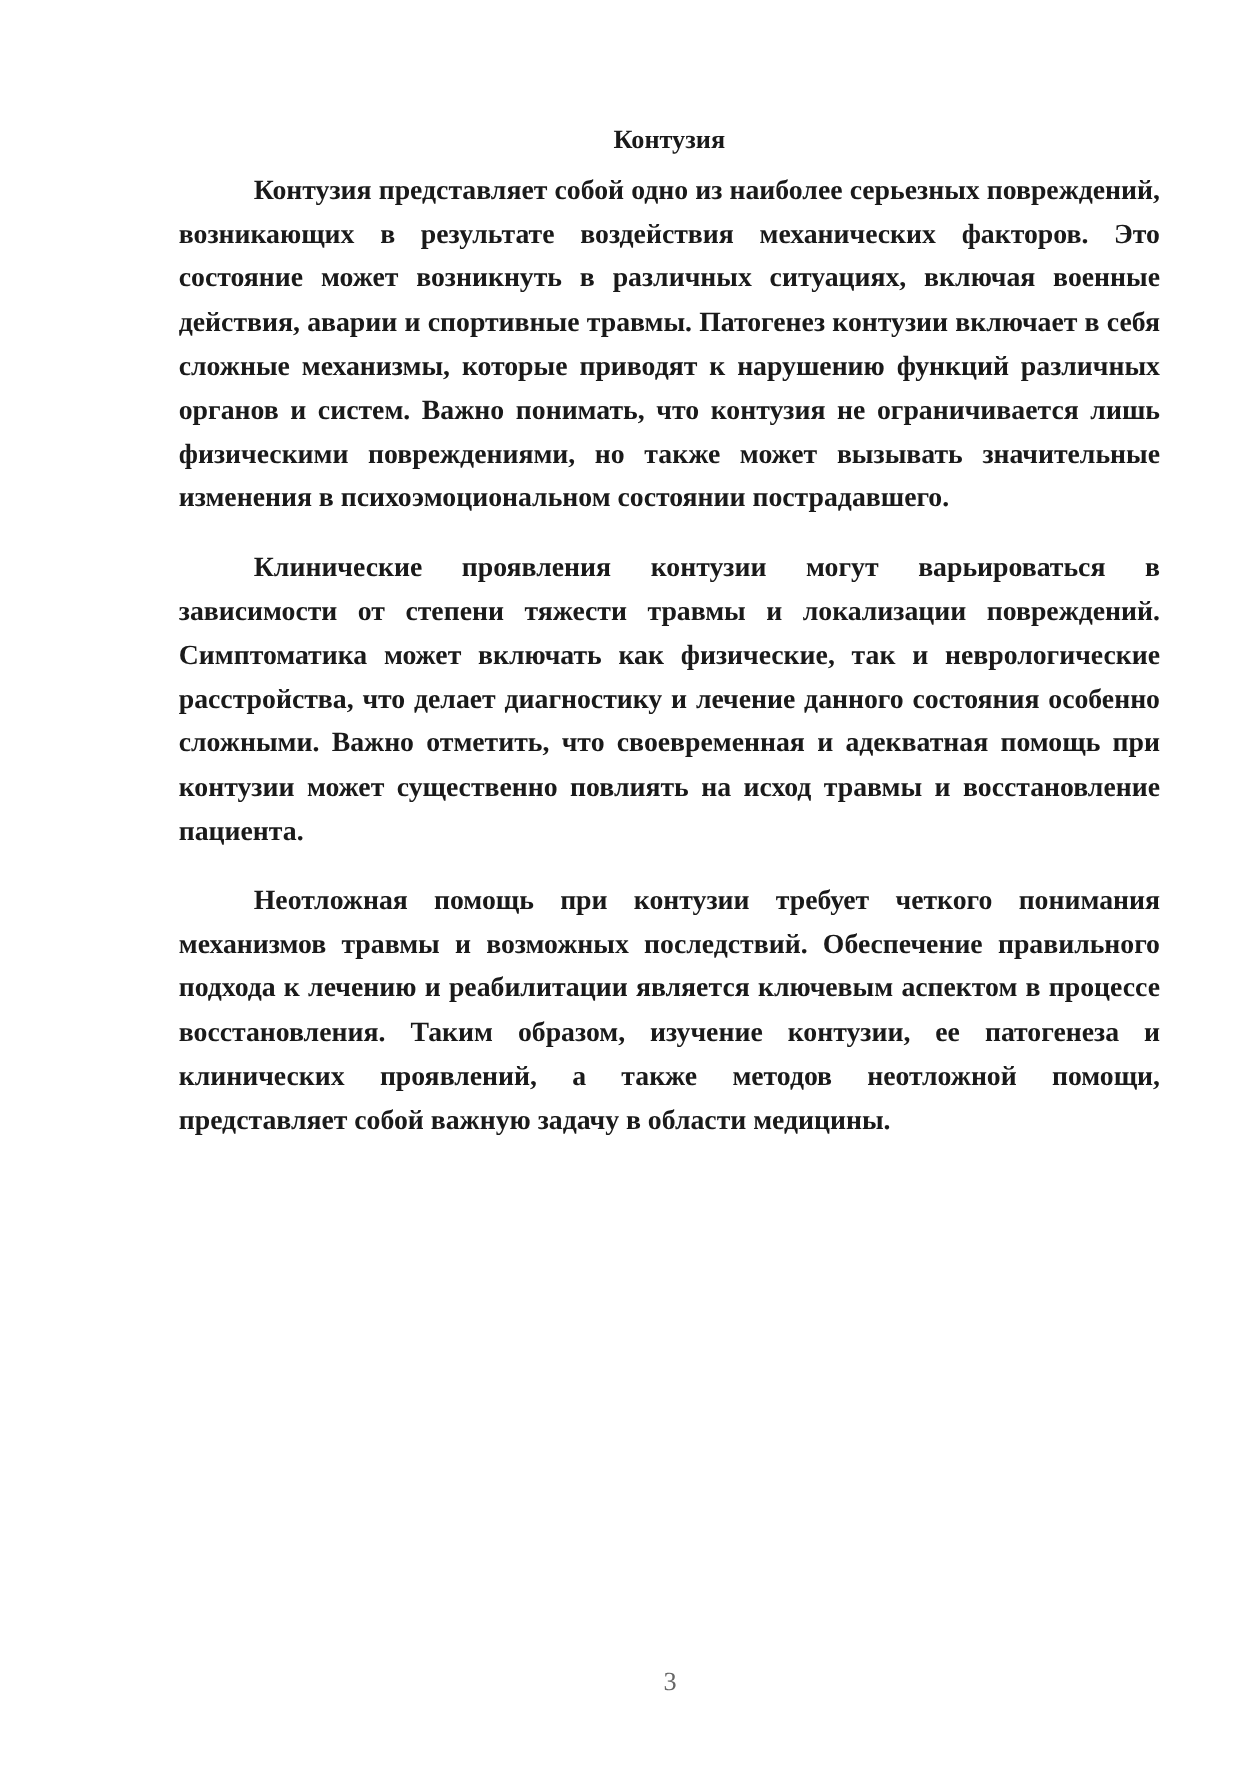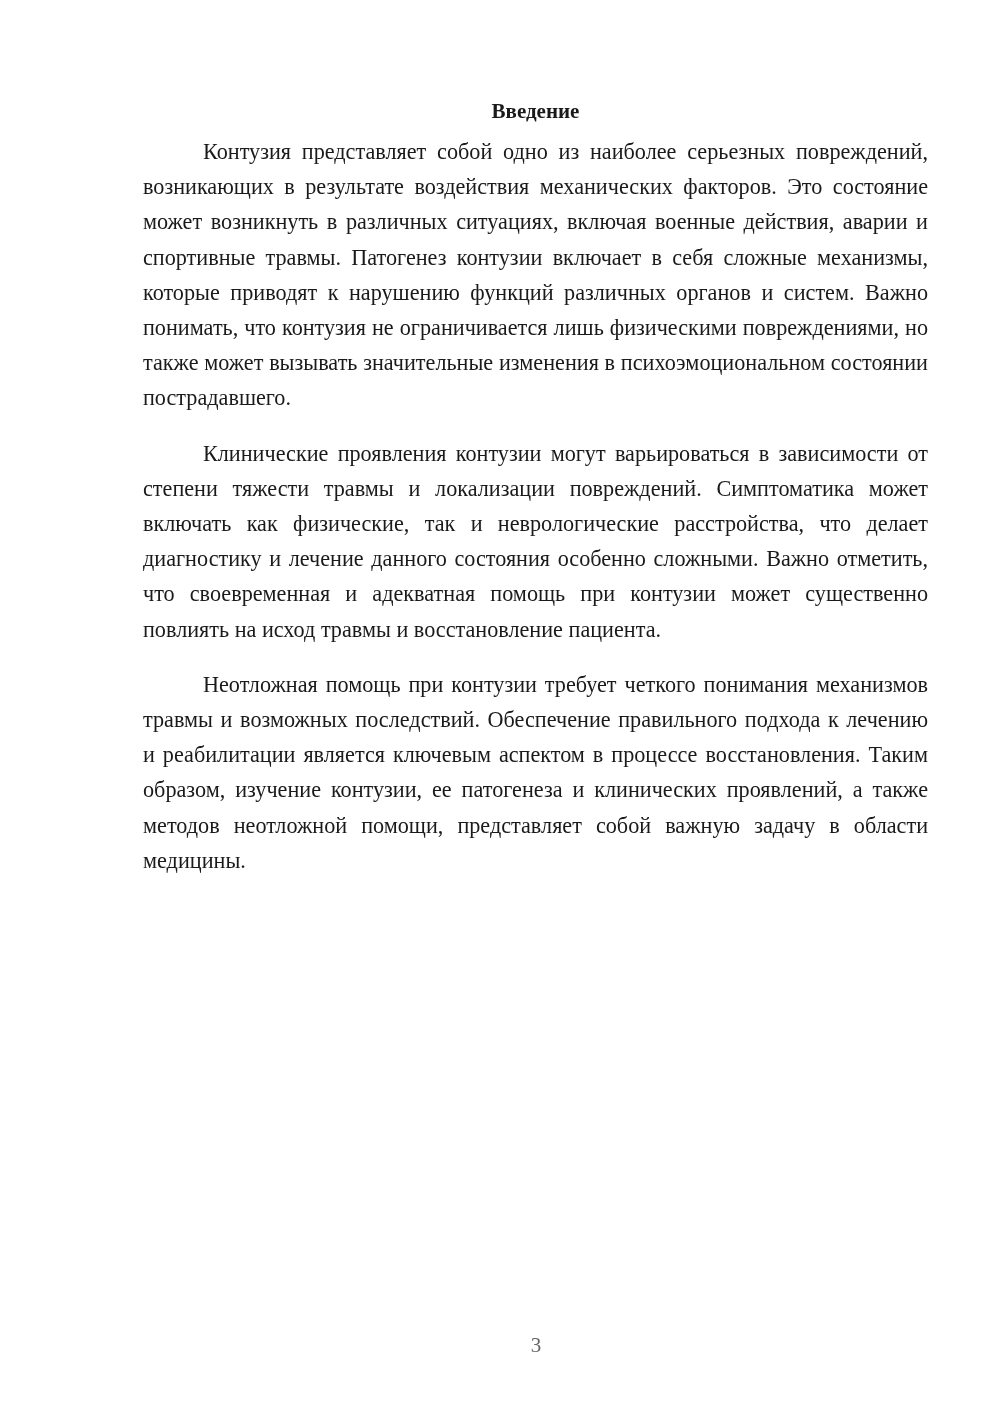--- a/index.html
+++ b/index.html
@@ -36,37 +36,38 @@
       line-height: 30px;
       margin: 0 0 8px 0;
       padding-left: 0;
     }
     .para {
       font-size: 22.2px;
       line-height: 35.2px;
       text-align: justify;
       text-indent: 60px;
       margin: 0 0 20px 0;
+      font-weight: bold;
     }
     .page-number {
       position: absolute;
       left: 0;
       width: 1000px;
       top: 1333px;
       text-align: center;
       font-size: 21px;
       color: #666666;
       padding-left: 72px;
       box-sizing: border-box;
     }
   </style>
 </head>
 <body>
 
 <div class="page">
   <div class="content">
-    <h1 class="title">Введение</h1>
+    <h1 class="title">Контузия</h1>
     <p class="para">Контузия представляет собой одно из наиболее серьезных повреждений, возникающих в результате воздействия механических факторов. Это состояние может возникнуть в различных ситуациях, включая военные действия, аварии и спортивные травмы. Патогенез контузии включает в себя сложные механизмы, которые приводят к нарушению функций различных органов и систем. Важно понимать, что контузия не ограничивается лишь физическими повреждениями, но также может вызывать значительные изменения в психоэмоциональном состоянии пострадавшего.</p>
     <p class="para">Клинические проявления контузии могут варьироваться в зависимости от степени тяжести травмы и локализации повреждений. Симптоматика может включать как физические, так и неврологические расстройства, что делает диагностику и лечение данного состояния особенно сложными. Важно отметить, что своевременная и адекватная помощь при контузии может существенно повлиять на исход травмы и восстановление пациента.</p>
     <p class="para">Неотложная помощь при контузии требует четкого понимания механизмов травмы и возможных последствий. Обеспечение правильного подхода к лечению и реабилитации является ключевым аспектом в процессе восстановления. Таким образом, изучение контузии, ее патогенеза и клинических проявлений, а также методов неотложной помощи, представляет собой важную задачу в области медицины.</p>
   </div>
   <div class="page-number">3</div>
 </div>
 
 </body></html>

